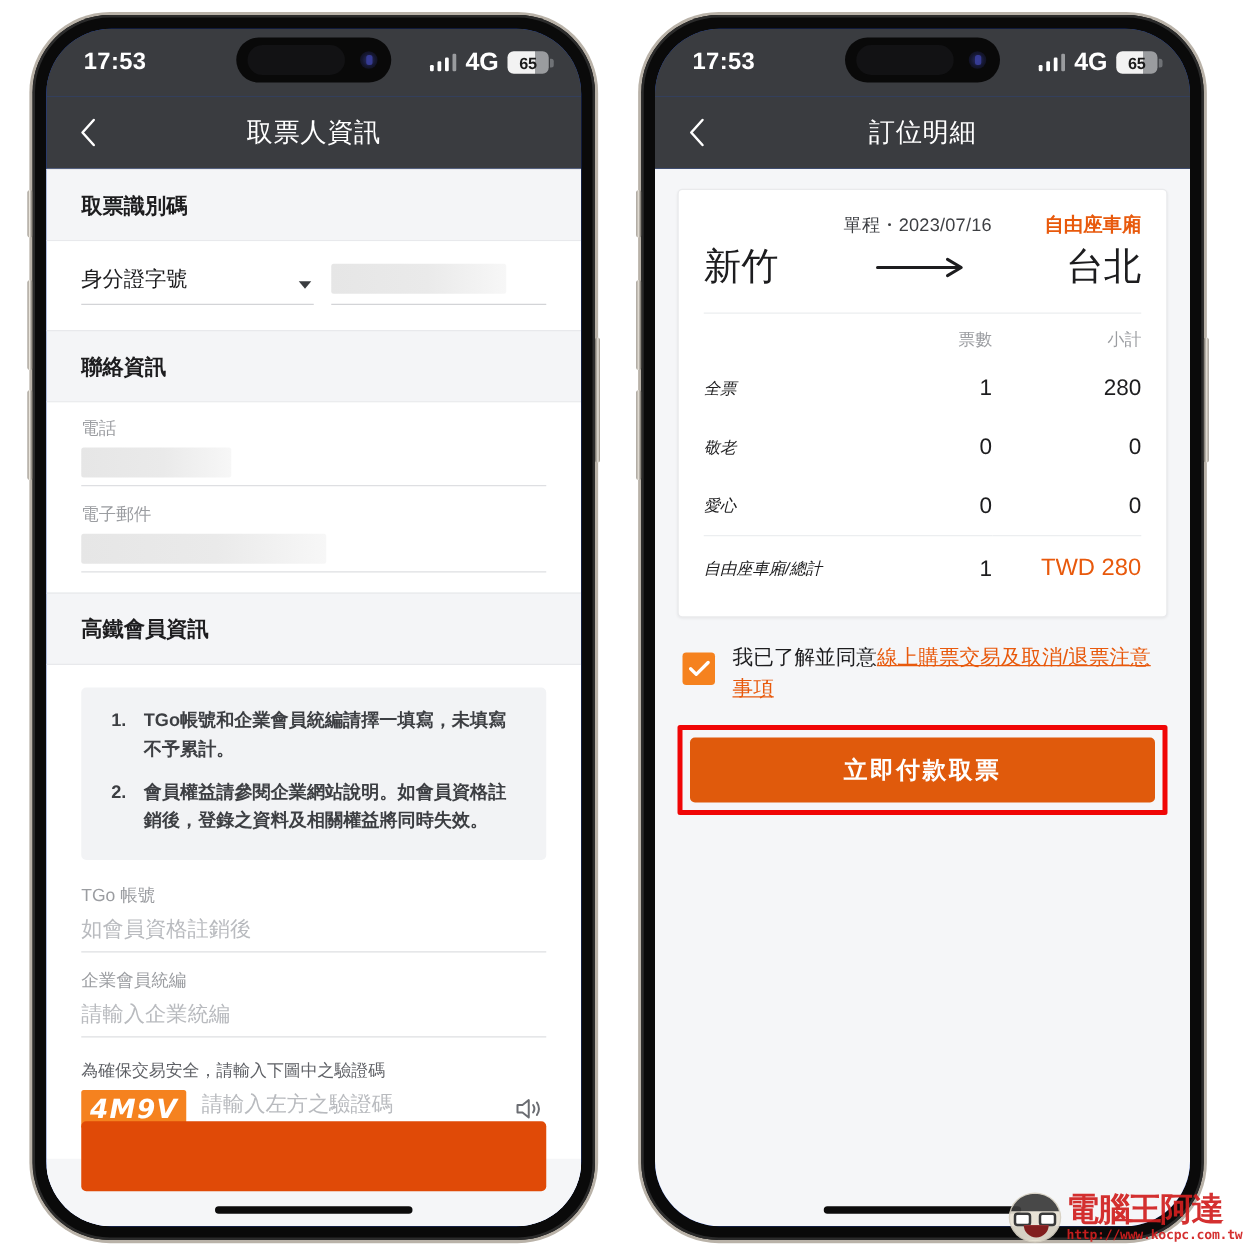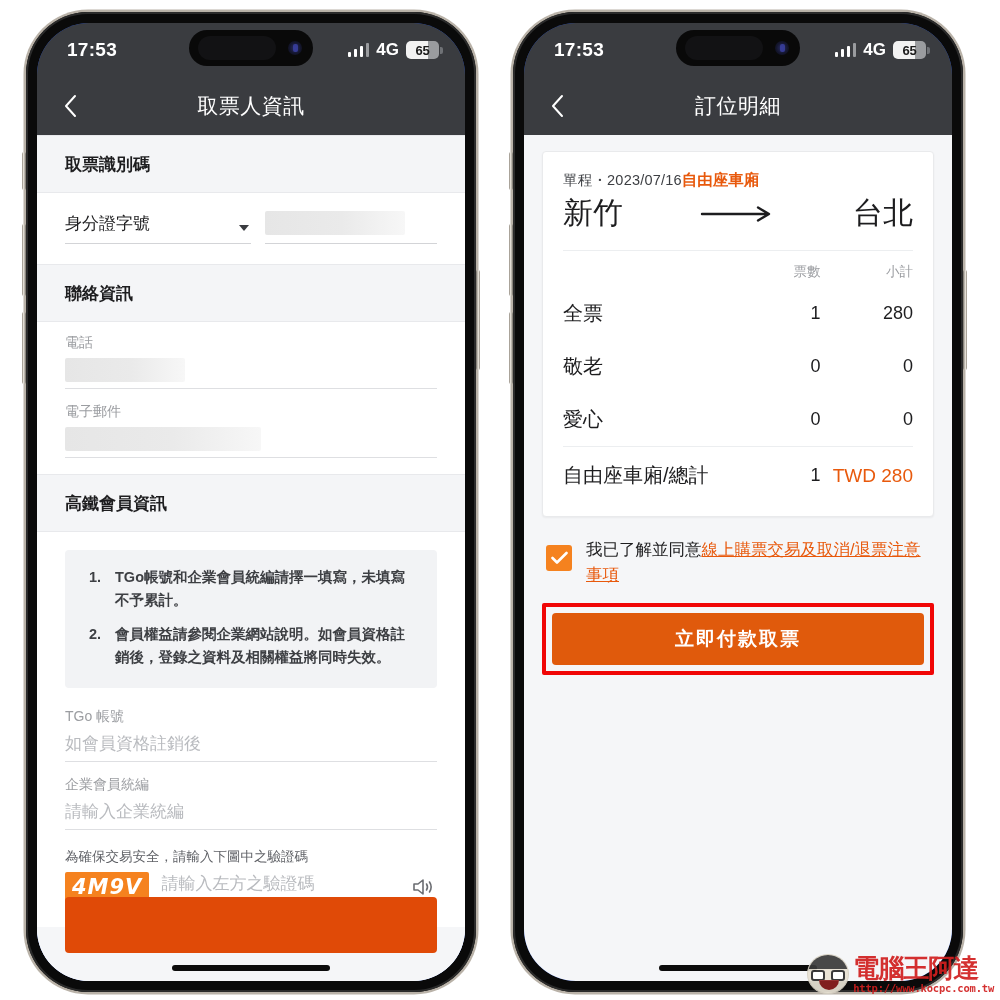--- a/index.html
+++ b/index.html
@@ -54,21 +54,21 @@
     color: #fff; flex: 0 0 auto;
   }
   .sb-time { font-size: 19px; font-weight: 700; letter-spacing: .3px; }
   .sb-right { margin-left: auto; display: flex; align-items: center; gap: 7px; }
   .sig { display: flex; align-items: flex-end; gap: 2.5px; height: 14px; }
   .sig i { display:block; width: 3.5px; background:#fff; border-radius: 1px; }
   .sig i:nth-child(1){height:5px}
   .sig i:nth-child(2){height:8px}
   .sig i:nth-child(3){height:11px}
   .sig i:nth-child(4){height:14px; background:#9a9c9f}
-  .sb-net { font-size: 17px; font-weight: 600; }
+  .sb-net { font-size: 20px; font-weight: 600; }
   .battery {
     position: relative; width: 33px; height: 18px; border-radius: 5px;
     background: linear-gradient(90deg,#f2f2f2 0 66%, #9a9c9f 66% 100%);
     display:flex; align-items:center; justify-content:center;
   }
   .battery span { font-size: 13px; font-weight: 700; color: #1b1b1b; letter-spacing:-.2px;}
   .battery::after {
     content:''; position:absolute; right:-4px; top:5.5px;
     width: 3px; height: 7px; border-radius: 0 2px 2px 0; background: #6f7276;
   }
@@ -168,40 +168,40 @@
     background: #e04a07; border-radius: 4px;
   }
 
   
   .page-right { background:#f5f6f8; height:100%; padding: 16px 18px 0; }
   .card {
     background:#fff; border-radius: 4px; border: 1px solid #e9eaec;
     box-shadow: 0 1px 2px rgba(0,0,0,.05);
     padding: 0 20px 14px;
   }
-  .trip-top { display:flex; justify-content:flex-start; align-items:baseline;
-              padding-top: 18px; }
+  .trip-top { display:flex; justify-content:flex-end; align-items:baseline;
+              padding-top: 18px; gap: 42px; }
   .trip-meta { font-size: 14.5px; color: #3d3f43; letter-spacing: .2px; }
   .trip-tag { font-size: 15.5px; color: #e8590c; font-weight: 600; }
   .trip-route { display:flex; align-items:center; justify-content:space-between;
                 padding: 2px 0 16px; border-bottom: 1px solid #eceef0; }
   .stn { font-size: 30px; color: #1d1d1f; font-weight: 400; }
   .arrow { flex:1; display:flex; align-items:center; justify-content:center; }
   .arrow svg { display:block; }
 
   table.tk { width: 100%; border-collapse: collapse; }
   table.tk th {
     font-size: 13.5px; font-weight: 400; color: #9b9da1;
     padding: 12px 0 6px; text-align: right;
   }
   table.tk th:first-child { text-align: left; }
   table.tk td {
     font-size: 18px; color: #1d1d1f; padding: 13px 0; text-align: right;
   }
-  table.tk td:first-child { text-align: left; font-size: 20px; }
+  table.tk td:first-child { text-align: left; font-size: 13px; font-style: italic; }
   table.tk tr.total td { border-top: 1px solid #eceef0; padding-top: 15px; }
   table.tk tr.total td.amt { color: #e8590c; font-weight: 500; font-size: 19px; }
   table.tk td.qty { width: 90px; }
 
   .agree { display:flex; align-items:flex-start; gap: 14px; margin: 20px 2px 0 4px; }
   .cbx {
     width: 26px; height: 26px; border-radius: 3px; background:#f5821f;
     flex: 0 0 auto; display:flex; align-items:center; justify-content:center;
     margin-top: 8px;
   }

